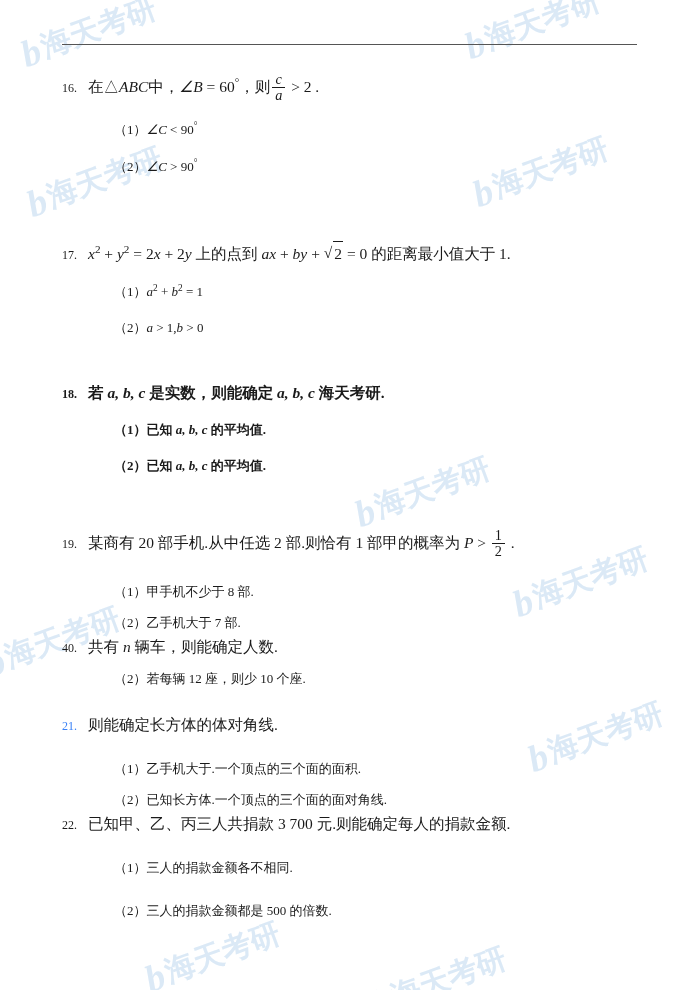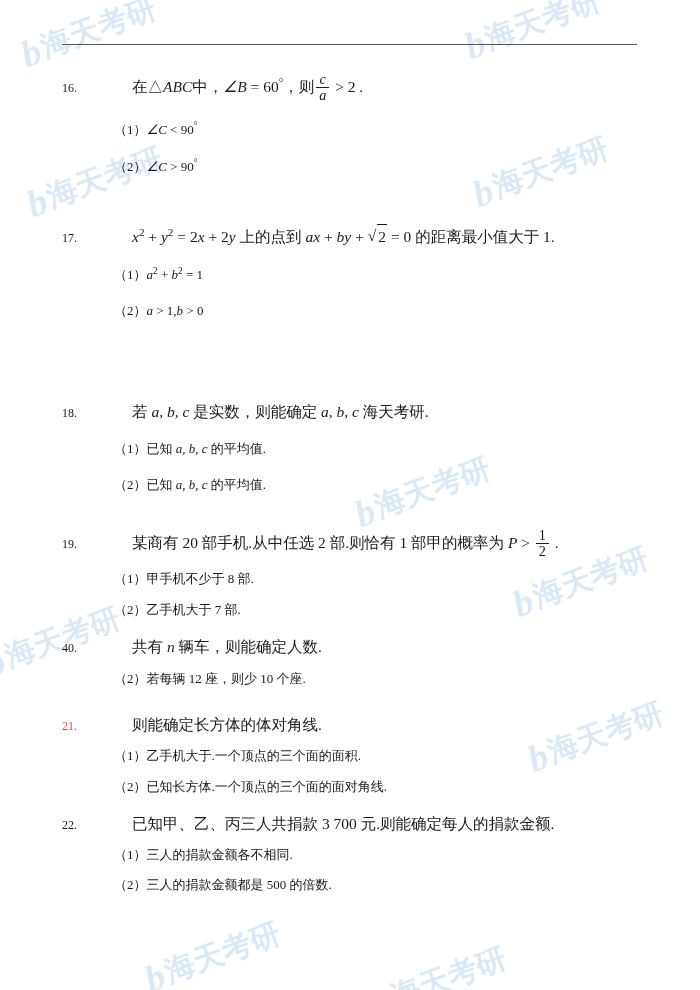--- a/index.html
+++ b/index.html
@@ -80,30 +80,30 @@
     display: flex;
     align-items: baseline;
     font-size: 15.5px;
     line-height: 1.5;
   }
   .qnum {
     width: 26px;
     flex: 0 0 26px;
     font-size: 12px;
   }
-  .qnum.red { color: #ef4444; }
-  .qtext { flex: 1 1 auto; margin-left: 44px; }
+  .qnum.red { color: #3b82f6; }
+  .qtext { flex: 1 1 auto; }
   .sub {
     margin-left: 52px;
     font-size: 13px;
     line-height: 1.5;
   }
   .sub.tight { line-height: 1.45; }
   .gap-lg { margin-top: 16px; }
-  .gap-md { margin-top: 11px; }
+  .gap-md { margin-top: 24px; }
   .gap-sm { margin-top: 12px; }
 
   i.v { font-style: italic; font-family: "Liberation Serif", serif; }
   .deg { font-size: .72em; vertical-align: super; }
   .sup { font-size: .72em; vertical-align: super; }
 
   .frac {
     display: inline-block;
     vertical-align: -0.55em;
     text-align: center;
@@ -155,30 +155,30 @@
 
     <div class="qblock" style="top:72px;">
       <div class="qline">
         <span class="qnum">16.</span>
         <span class="qtext"><span>在</span><span>△</span><i class="v">ABC</i><span>中，</span><i class="v">∠B</i><span> = 60</span><span class="deg">°</span><span>，则</span><span class="frac"><i class="num v">c</i><i class="den v">a</i></span><span> &gt; 2 .</span></span>
       </div>
       <div class="sub gap-lg"><span>（1）</span><i class="v">∠C</i><span> &lt; 90</span><span class="deg">°</span></div>
       <div class="sub gap-lg"><span>（2）</span><i class="v">∠C</i><span> &gt; 90</span><span class="deg">°</span></div>
     </div>
 
-    <div class="qblock" style="top:224px;">
+    <div class="qblock" style="top:241px;">
       <div class="qline">
         <span class="qnum">17.</span>
         <span class="qtext"><i class="v">x</i><span class="sup">2</span><span> + </span><i class="v">y</i><span class="sup">2</span><span> = 2</span><i class="v">x</i><span> + 2</span><i class="v">y</i><span> 上的点到 </span><i class="v">a</i><i class="v">x</i><span> + </span><i class="v">b</i><i class="v">y</i><span> + </span><span class="sqrt"><span>2</span></span><span> = 0 </span><span>的距离最小值大于 1.</span></span>
       </div>
       <div class="sub gap-lg"><span>（1）</span><i class="v">a</i><span class="sup">2</span><span> + </span><i class="v">b</i><span class="sup">2</span><span> = 1</span></div>
       <div class="sub gap-lg"><span>（2）</span><i class="v">a</i><span> &gt; 1,</span><i class="v">b</i><span> &gt; 0</span></div>
     </div>
 
-    <div class="qblock" style="top:400px;">
+    <div class="qblock" style="top:381px;font-weight:bold;">
       <div class="qline">
         <span class="qnum">18.</span>
         <span class="qtext"><span>若 </span><i class="v">a, b, c</i><span> 是实数，则能确定 </span><i class="v">a, b, c</i><span> 海天考研.</span></span>
       </div>
       <div class="sub gap-lg"><span>（1）</span><span>已知 </span><i class="v">a, b, c</i><span> 的平均值.</span></div>
       <div class="sub gap-lg"><span>（2）</span><span>已知 </span><i class="v">a, b, c</i><span> 的平均值.</span></div>
     </div>
 
     <div class="qblock" style="top:528px;">
       <div class="qline">

